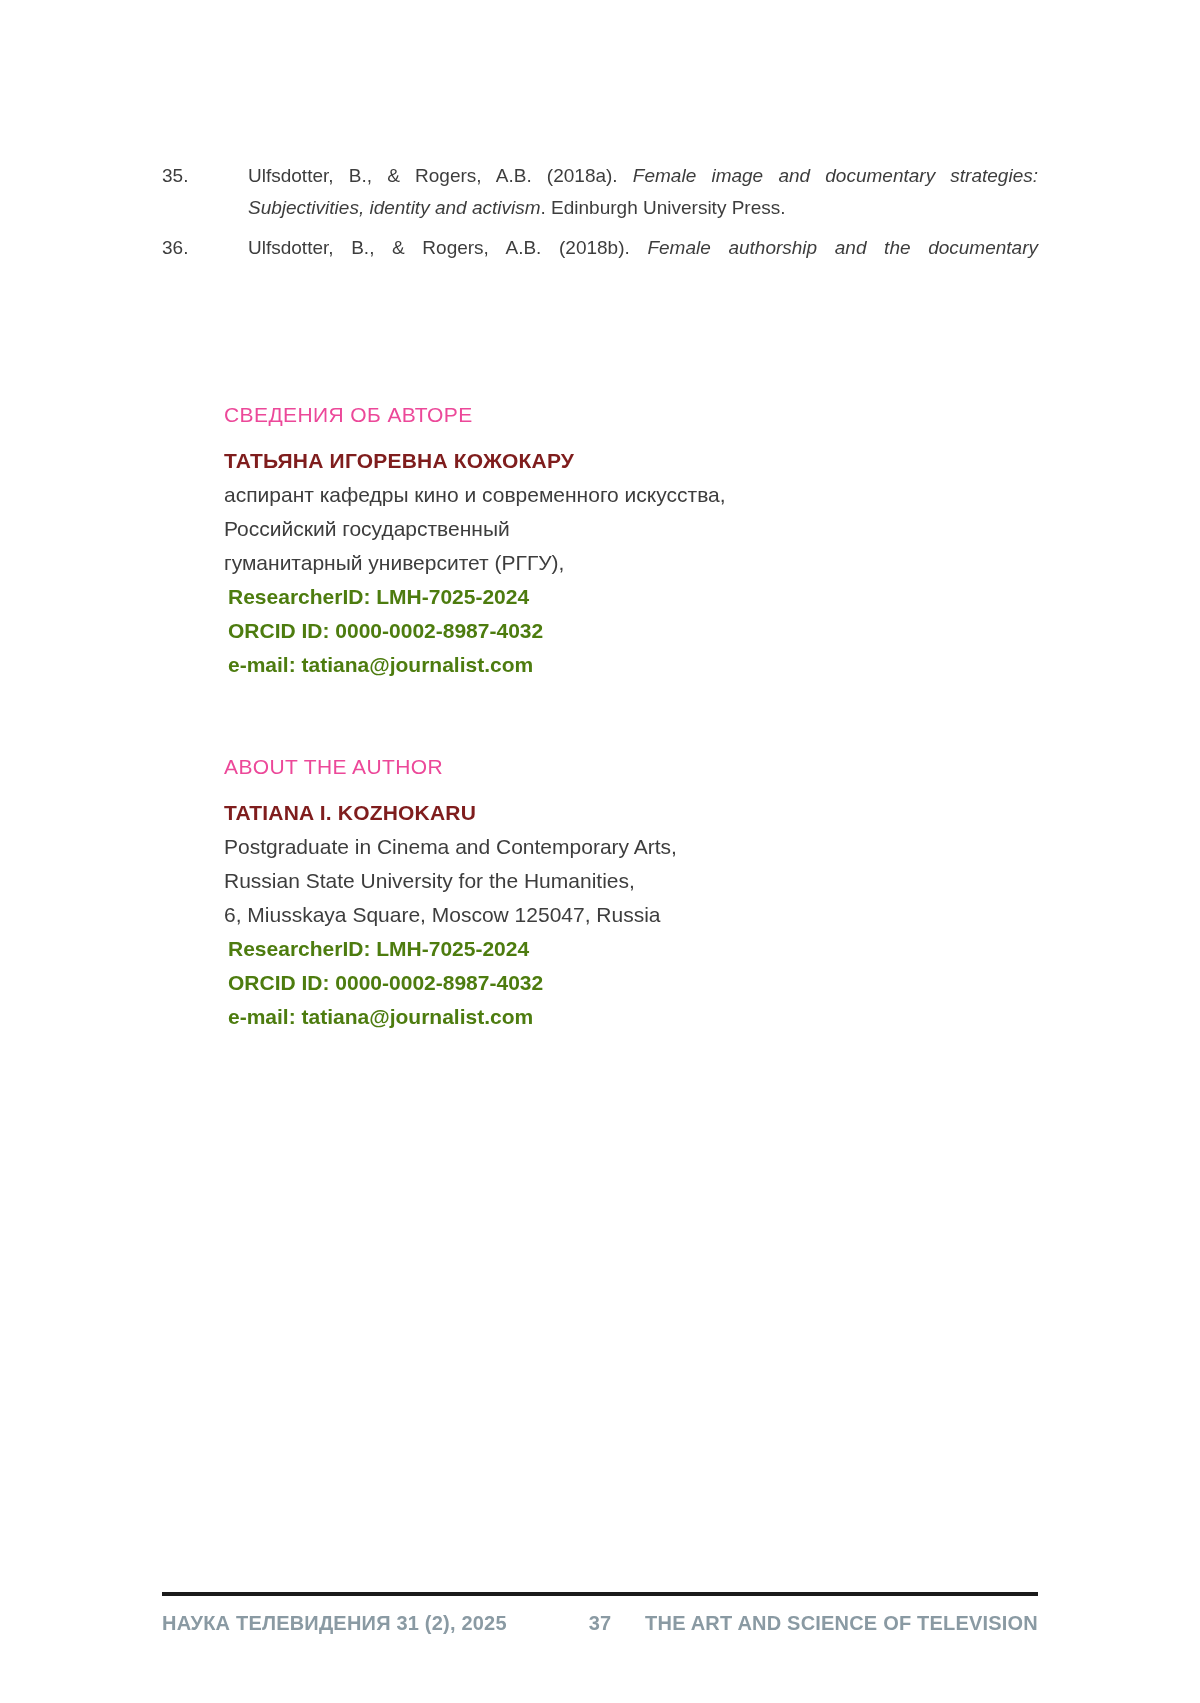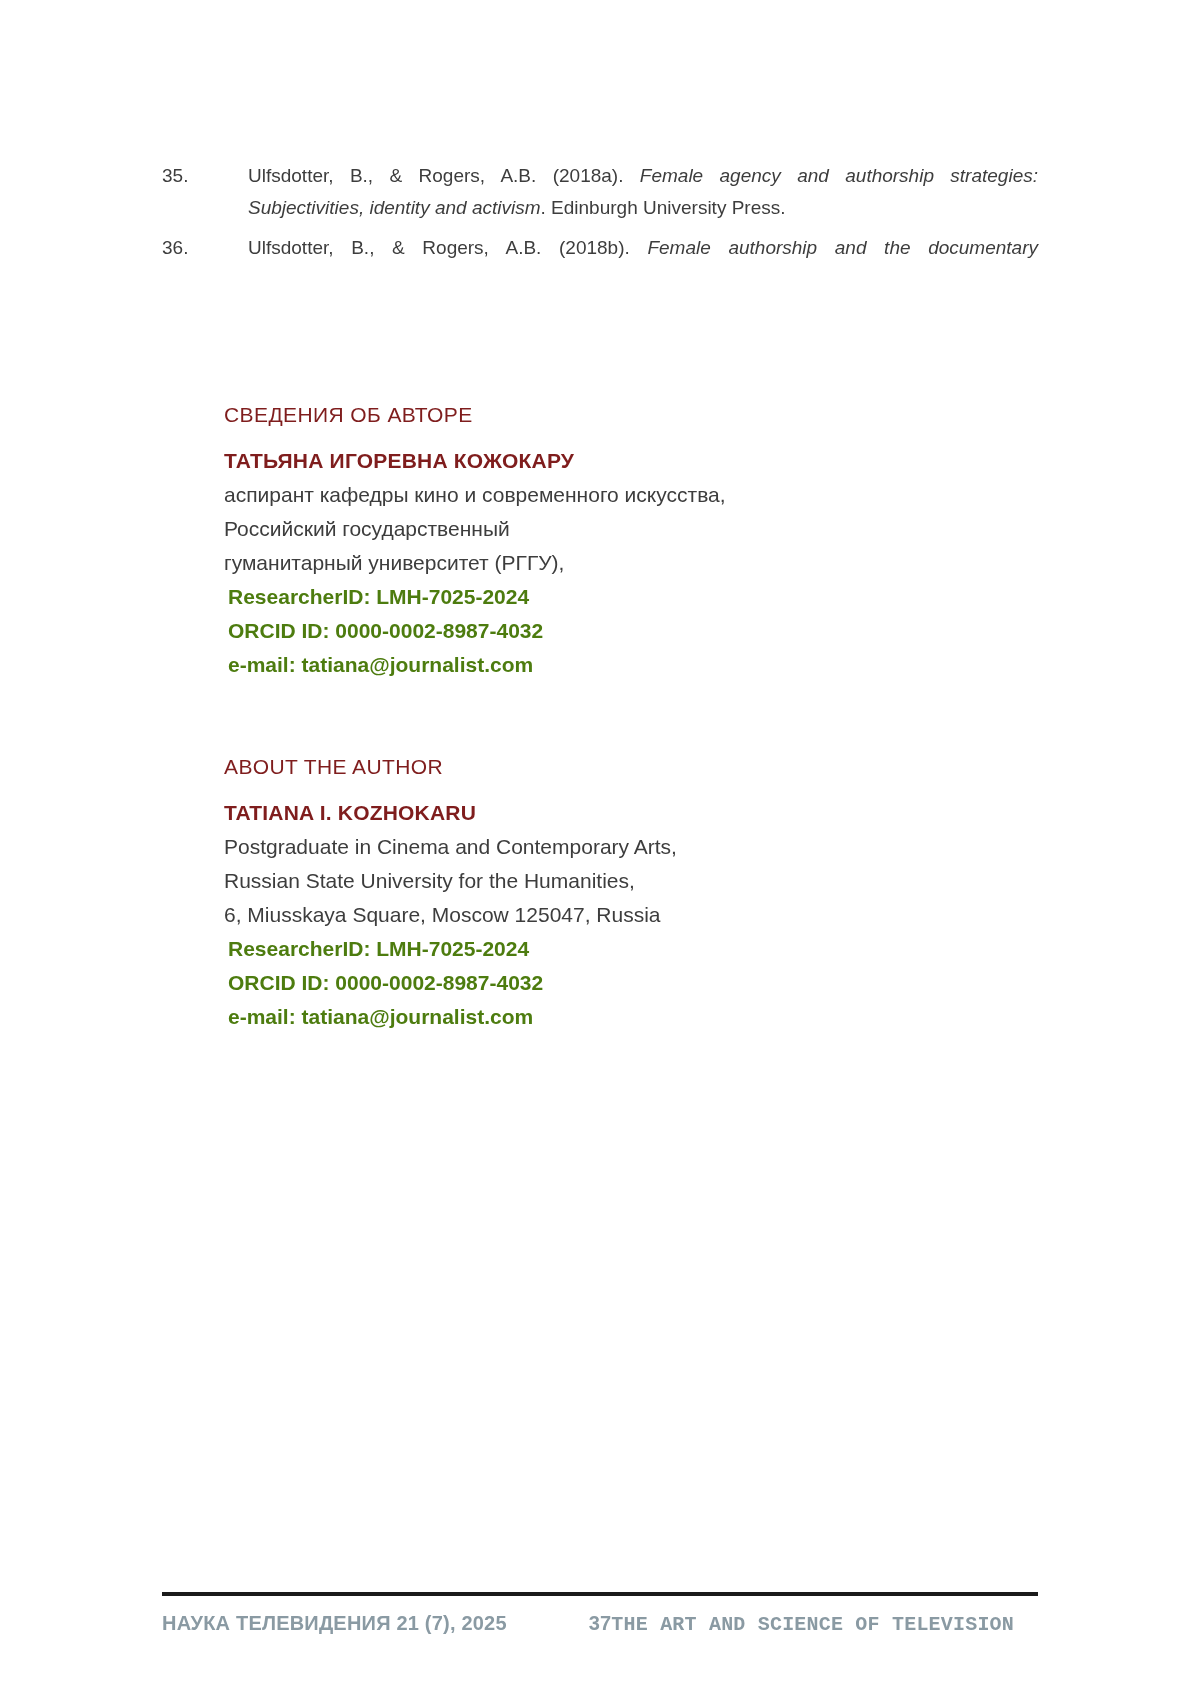--- a/index.html
+++ b/index.html
@@ -46,21 +46,21 @@
     position: absolute;
     left: 224px;
     font-size: 21px;
     line-height: 34px;
     color: #3d3d3d;
   }
   .author-block-ru { top: 398px; }
   .author-block-en { top: 750px; }
   .section-heading {
     font-weight: 400;
-    color: #7f1d1d;
+    color: #ec4899;
     letter-spacing: 0.4px;
     margin-bottom: 12px;
   }
   .author-name {
     font-weight: 700;
     color: #7f1d1d;
     letter-spacing: 0.2px;
   }
   .affil-line { color: #3d3d3d; }
   .id-line {
@@ -83,33 +83,33 @@
     display: flex;
     align-items: baseline;
     font-size: 20px;
     font-weight: 700;
     line-height: 26px;
     color: #8a9aa3;
     letter-spacing: 0.2px;
   }
   .footer-left  { flex: 1; text-align: left; }
   .footer-page  { flex: 0 0 auto; text-align: center; }
-  .footer-right { flex: 1; text-align: left; font-family: Liberation Mono, monospace; }
+  .footer-right { flex: 1; text-align: right; }
 </style>
 </head>
 <body>
 
 <div class="page">
 
   <div class="references">
 
     <div class="ref">
       <span class="ref-num">35.</span>
       <div class="ref-body">
-        <div class="ref-line-first"><span>Ulfsdotter, B., &amp; Rogers, A.B. (2018a). </span><span class="ital">Female agency and authorship strategies:</span></div>
+        <div class="ref-line-first"><span>Ulfsdotter, B., &amp; Rogers, A.B. (2018a). </span><span class="ital">Female image and documentary strategies:</span></div>
         <div><span class="ital">Subjectivities, identity and activism</span><span>. Edinburgh University Press.</span></div>
       </div>
     </div>
 
     <div class="ref">
       <span class="ref-num">36.</span>
       <div class="ref-body">
         <div class="ref-line-first"><span>Ulfsdotter, B., &amp; Rogers, A.B. (2018b). </span><span class="ital">Female authorship and the documentary</span></div>
       </div>
     </div>
@@ -133,18 +133,18 @@
     <div class="affil-line">Postgraduate in Cinema and Contemporary Arts,</div>
     <div class="affil-line">Russian State University for the Humanities,</div>
     <div class="affil-line">6, Miusskaya Square, Moscow 125047, Russia</div>
     <div class="id-line">ResearcherID: LMH-7025-2024</div>
     <div class="id-line">ORCID ID: 0000-0002-8987-4032</div>
     <div class="id-line">e-mail: tatiana@journalist.com</div>
   </div>
 
   <div class="footer-rule"></div>
   <div class="footer-row">
-    <span class="footer-left">НАУКА ТЕЛЕВИДЕНИЯ 21 (7), 2025</span>
+    <span class="footer-left">НАУКА ТЕЛЕВИДЕНИЯ 31 (2), 2025</span>
     <span class="footer-page">37</span>
     <span class="footer-right">THE ART AND SCIENCE OF TELEVISION</span>
   </div>
 
 </div>
 
 </body></html>

